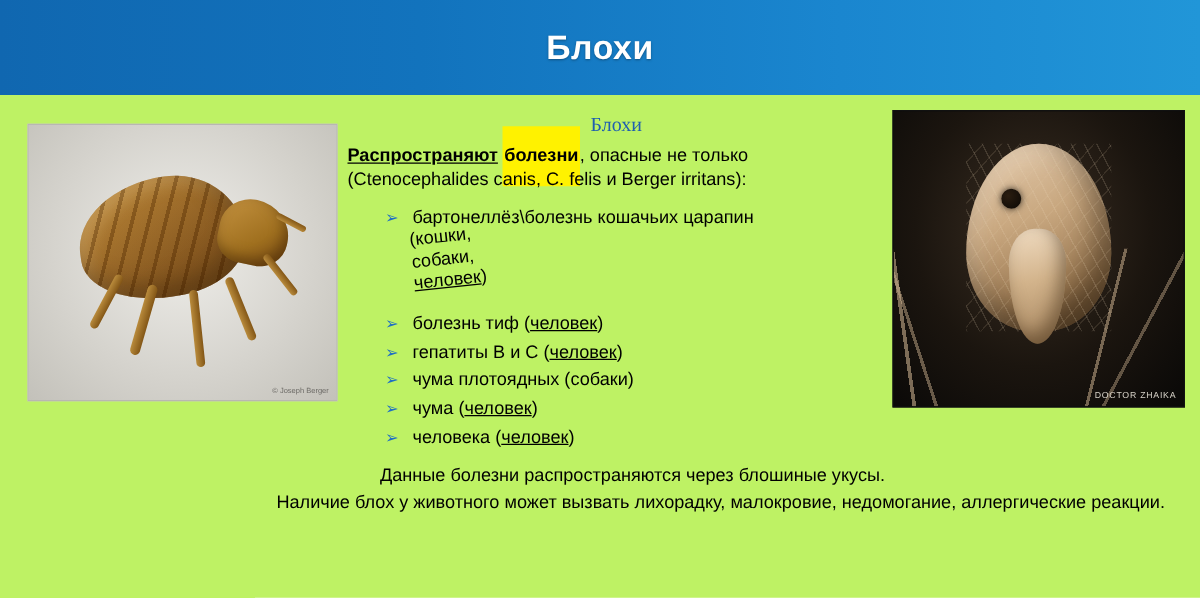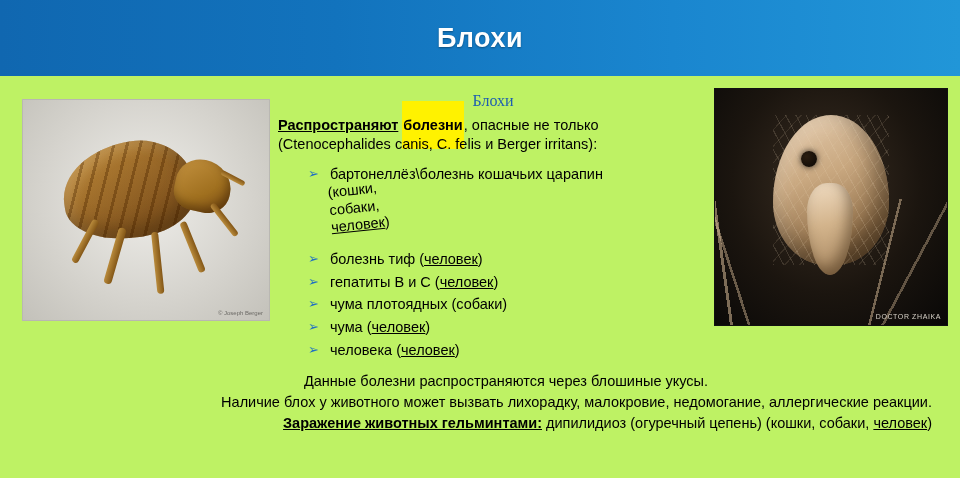--- a/index.html
+++ b/index.html
@@ -319,16 +319,15 @@
       <li>
         <span class="marker">➢</span>
         <span>человека (</span><span class="u">человек</span><span>)</span>
       </li>
     </ul>
   </div>
 
   <div class="bottom">
     <p class="centered">Данные болезни распространяются через блошиные укусы.</p>
     <p>Наличие блох у животного может вызвать лихорадку, малокровие, недомогание, аллергические реакции.</p>
-    <p><span class="bu">Заражение животных гельминтами:</span><span> дипилидиоз (огуречный цепень) (кошки, собаки, </span><span class="u">человек</span><span>)</span></p>
   </div>
 
 </div>
 
 </body></html>

